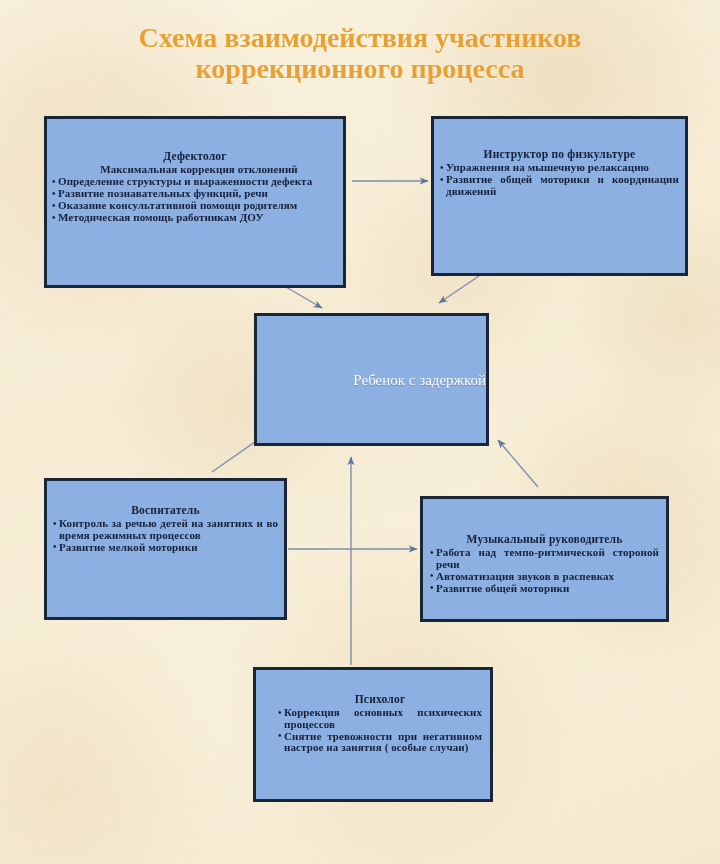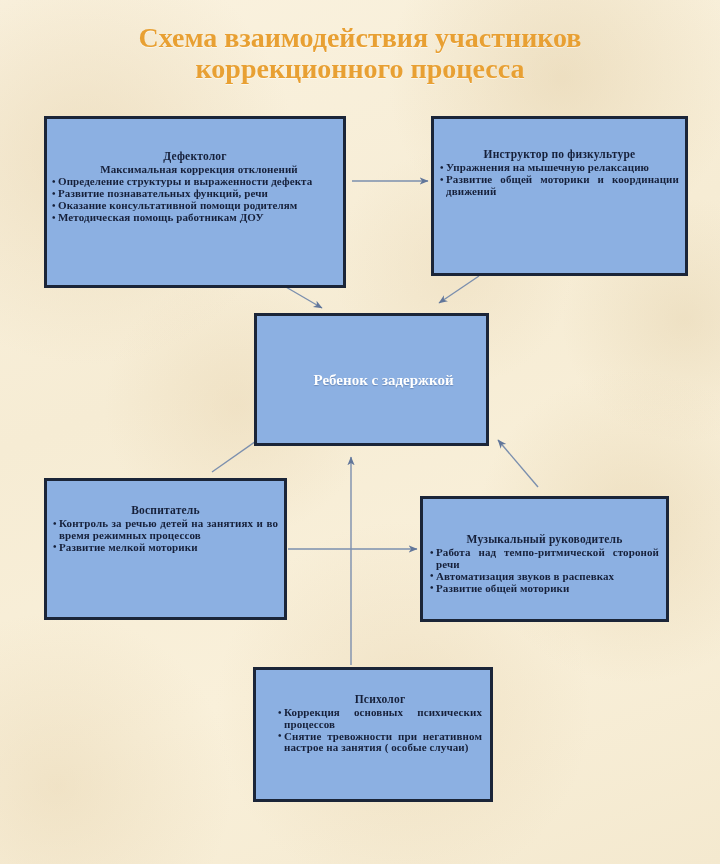--- a/index.html
+++ b/index.html
@@ -94,24 +94,24 @@
   #box-defectolog   { left: 44px;  top: 116px; width: 302px; height: 172px; padding: 30px 5px 0 5px; }
   #box-instructor   { left: 431px; top: 116px; width: 257px; height: 160px; padding: 28px 6px 6px 6px; }
   #box-child        { left: 254px; top: 313px; width: 235px; height: 133px;
                       display: flex; align-items: center; justify-content: center; }
   #box-vospitatel   { left: 44px;  top: 478px; width: 243px; height: 142px; padding: 22px 6px 0 6px; }
   #box-muzruk       { left: 420px; top: 496px; width: 249px; height: 126px; padding: 33px 7px 4px 7px; }
   #box-psiholog     { left: 253px; top: 667px; width: 240px; height: 135px; padding: 22px 8px 0 22px; }
 
   #child-text {
     color: #ffffff;
-    text-align: center;
+    text-align: right;
     font-size: 15px;
     line-height: 20px;
-    font-weight: bold;
+    font-weight: normal;
     text-shadow: 0 1px 1px rgba(30,50,90,0.30);
     width: 100%;
     padding-left: 24px;
   }
 
   
   #connectors {
     position: absolute;
     left: 0; top: 0;
     width: 720px;

